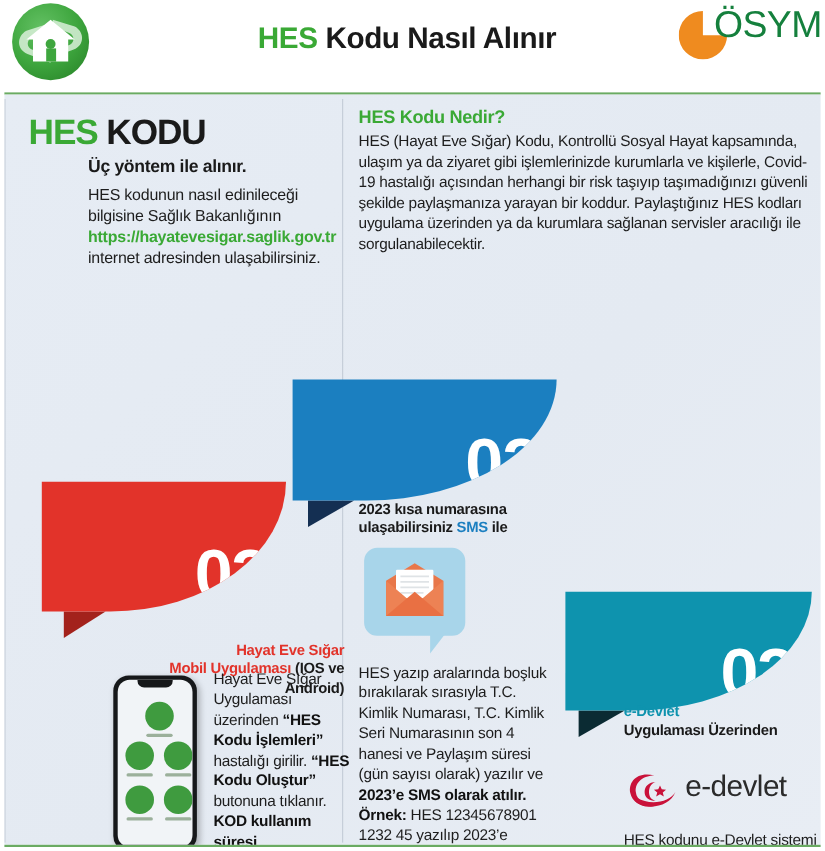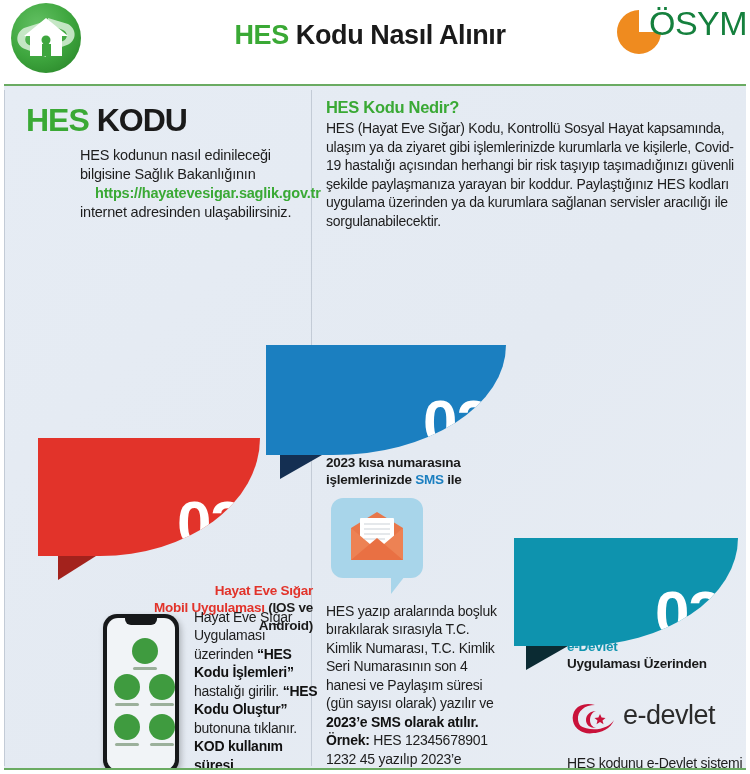--- a/index.html
+++ b/index.html
@@ -83,21 +83,21 @@
     margin-top: 5px; margin-left: 54px;
     font-size: 16px; font-weight: bold; color: #1a1a1a;
     letter-spacing: -0.3px;
   }
   .intro-body {
     margin-top: 8px; margin-left: 54px;
     width: 225px;
     font-size: 14.5px; line-height: 1.33;
     color: #1d1d1d; letter-spacing: -0.2px;
   }
-  .intro-body .url { color: #3aa935; font-weight: bold; margin-left: 15px; }
+  .intro-body .url { color: #3aa935; font-weight: bold; }
 
   
   .nedir {
     position: absolute; left: 322px; top: 12px; width: 412px;
   }
   .nedir-title {
     font-size: 16.5px; font-weight: bold; color: #3aa935;
     letter-spacing: -0.3px;
   }
   .nedir-body {
@@ -280,20 +280,21 @@
 
   <div class="body-panel">
 
     <div class="vsep vsep-2"></div>
     <div class="vsep vsep-1"></div>
 
     <div class="intro">
       <div class="intro-title">
         <span class="hes">HES</span><span> KODU</span>
       </div>
+      <div class="intro-sub">Üç yöntem ile alınır.</div>
       <div class="intro-body">
         <span>HES kodunun nasıl edinileceği</span>
         <span>bilgisine Sağlık Bakanlığının</span>
         <span class="url">https://hayatevesigar.saglik.gov.tr</span>
         <span>internet adresinden</span>
         <span>ulaşabilirsiniz.</span>
       </div>
     </div>
 
     <div class="nedir">
@@ -342,21 +343,21 @@
         <div class="iclbl iclbl-e"></div>
       </div>
     </div>
 
     <div class="col-text col1-text">
       <span>Hayat Eve Sığar Uygulaması üzerinden </span><b>“HES Kodu İşlemleri”</b><span> hastalığı girilir. </span><b>“HES Kodu Oluştur”</b><span> butonuna tıklanır. </span><b>KOD kullanım süresi</b>
     </div>
 
     <div class="cap cap-02">
       <span>2023 kısa numarasına</span><br>
-      <span>işlemlerinizde </span><span class="sms">SMS</span><span> ile</span>
+      <span>ulaşabilirsiniz </span><span class="sms">SMS</span><span> ile</span>
     </div>
 
     <div class="sms-bubble">
       <div class="sms-tail"></div>
       <div class="env">
         <svg width="60" height="52" viewBox="0 0 60 52">
           <path d="M4 18 L30 2 L56 18 L56 50 L4 50 Z" fill="#e8774a"></path>
           <rect x="13" y="8" width="34" height="26" rx="1" fill="#ffffff"></rect>
           <g stroke="#dfe3e6" stroke-width="1.6">
             <line x1="17" y1="14" x2="43" y2="14"></line>

